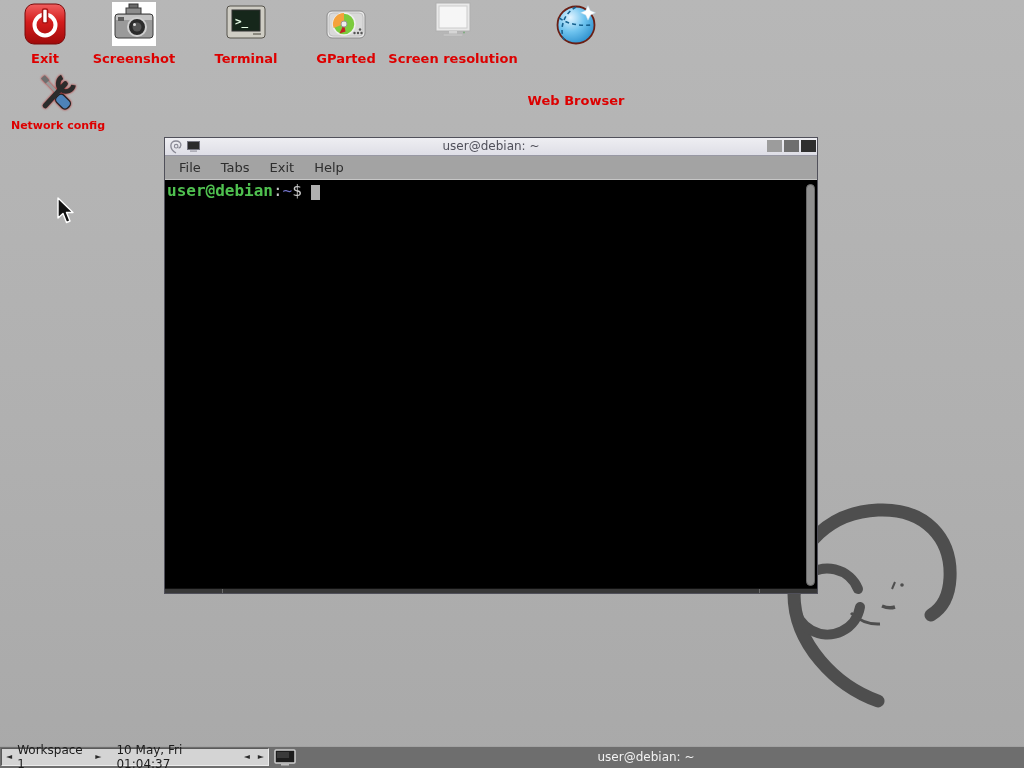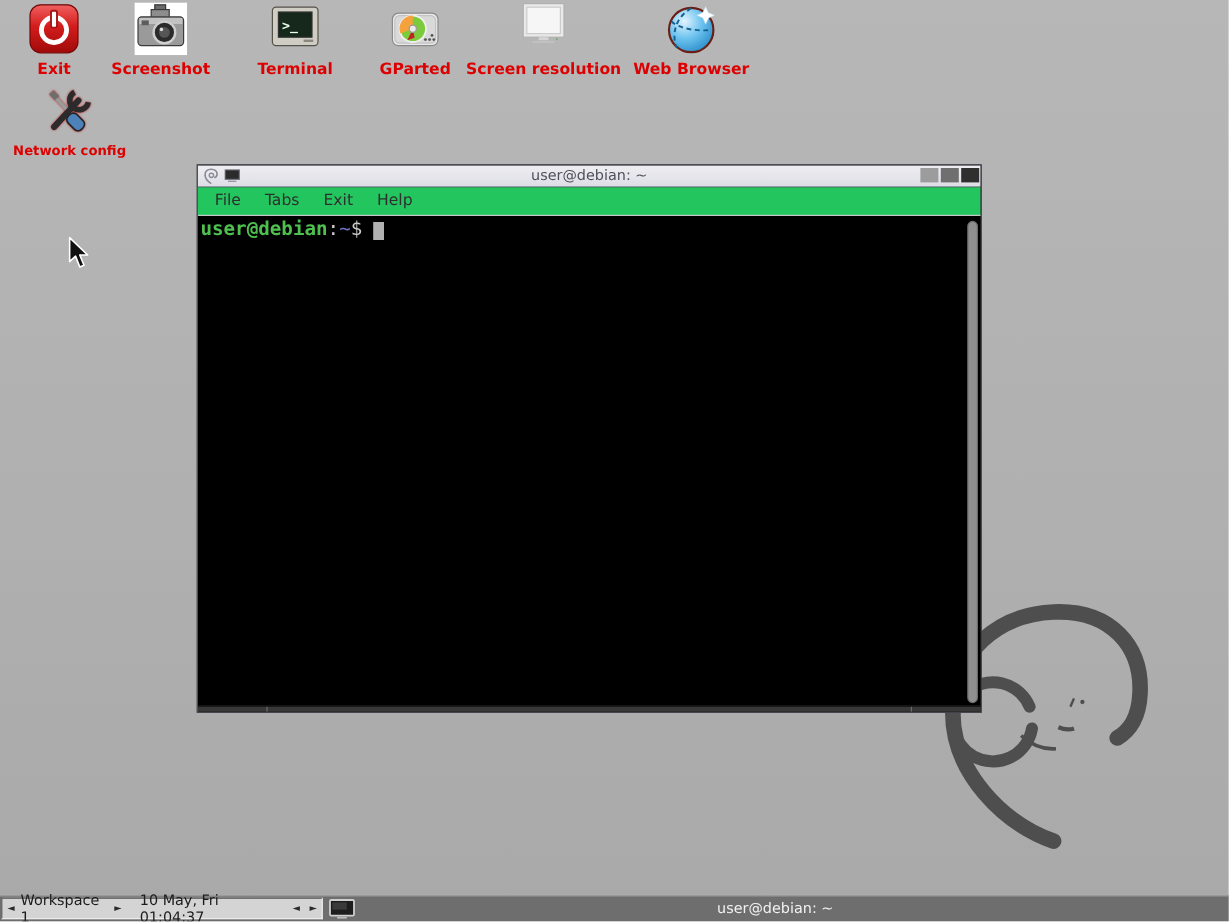--- a/index.html
+++ b/index.html
@@ -11,41 +11,41 @@
   .desk-icon{position:absolute;display:flex;flex-direction:column;align-items:center;cursor:default;}
   .desk-icon .art{width:44px;height:44px;display:block;}
   .desk-icon .lbl{margin-top:5px;font-weight:bold;font-size:13px;color:#dd0000;white-space:nowrap;
                   letter-spacing:0;}
   .desk-icon .lbl.small{font-size:11px;}
   #di-exit{left:5px;top:2px;width:80px;}
   #di-screenshot{left:84px;top:2px;width:100px;}
   #di-terminal{left:196px;top:2px;width:100px;}
   #di-gparted{left:296px;top:2px;width:100px;}
   #di-screenres{left:383px;top:2px;width:140px;}
-  #di-webbrowser{left:506px;top:2px;width:140px;}
+  #di-webbrowser{left:506px;top:2px;width:140px;gap:42px;}
   #di-netconfig{left:12px;top:70px;width:92px;}
   .art.redglow{filter:drop-shadow(0 0 1px rgba(190,0,0,.85));}
 
   
   .debian-mark{position:absolute;left:778px;top:494px;width:200px;height:218px;}
 
   
   .window{position:absolute;left:164px;top:137px;width:654px;height:457px;
           border:1px solid #50505a;background:#000;box-sizing:border-box;}
   .titlebar{position:relative;height:17px;background:linear-gradient(#eeeef2,#dedee6);
             border-bottom:1px solid #9898a4;}
   .tb-icons{position:absolute;left:5px;top:1px;height:15px;display:flex;align-items:center;gap:5px;}
   .tb-title{position:absolute;left:0;right:0;top:0;height:17px;line-height:17px;text-align:center;
             font-size:12px;color:#50505a;}
   .tb-btns{position:absolute;right:1px;top:2px;display:flex;gap:2px;}
   .tb-btn{width:15px;height:12px;border:0;}
   .tb-btn.min{background:#9c9c9c;}
   .tb-btn.max{background:#6f6f6f;}
   .tb-btn.close{background:#2f2f2f;}
-  .menubar{height:23px;background:#22c55e;border-bottom:1px solid #c6c6c6;display:flex;
+  .menubar{height:23px;background:#a3a3a3;border-bottom:1px solid #c6c6c6;display:flex;
            align-items:center;padding-left:4px;}
   .menu-item{font-size:13px;color:#2e2e2e;padding:2px 10px;}
   .term{position:absolute;left:0;right:0;top:42px;bottom:4px;background:#000;overflow:hidden;}
   .prompt-line{padding:3px 0 0 2px;font-family:"DejaVu Sans Mono","Liberation Mono",monospace;
                font-size:16px;line-height:16px;white-space:pre;}
   .p-user{color:#4fc04f;font-weight:bold;}
   .p-colon,.p-dollar{color:#c8c8c8;}
   .p-path{color:#7272c8;}
   .cursor-block{display:inline-block;width:9px;height:15px;background:#b0b0b0;
                 vertical-align:text-bottom;margin-left:9px;}

